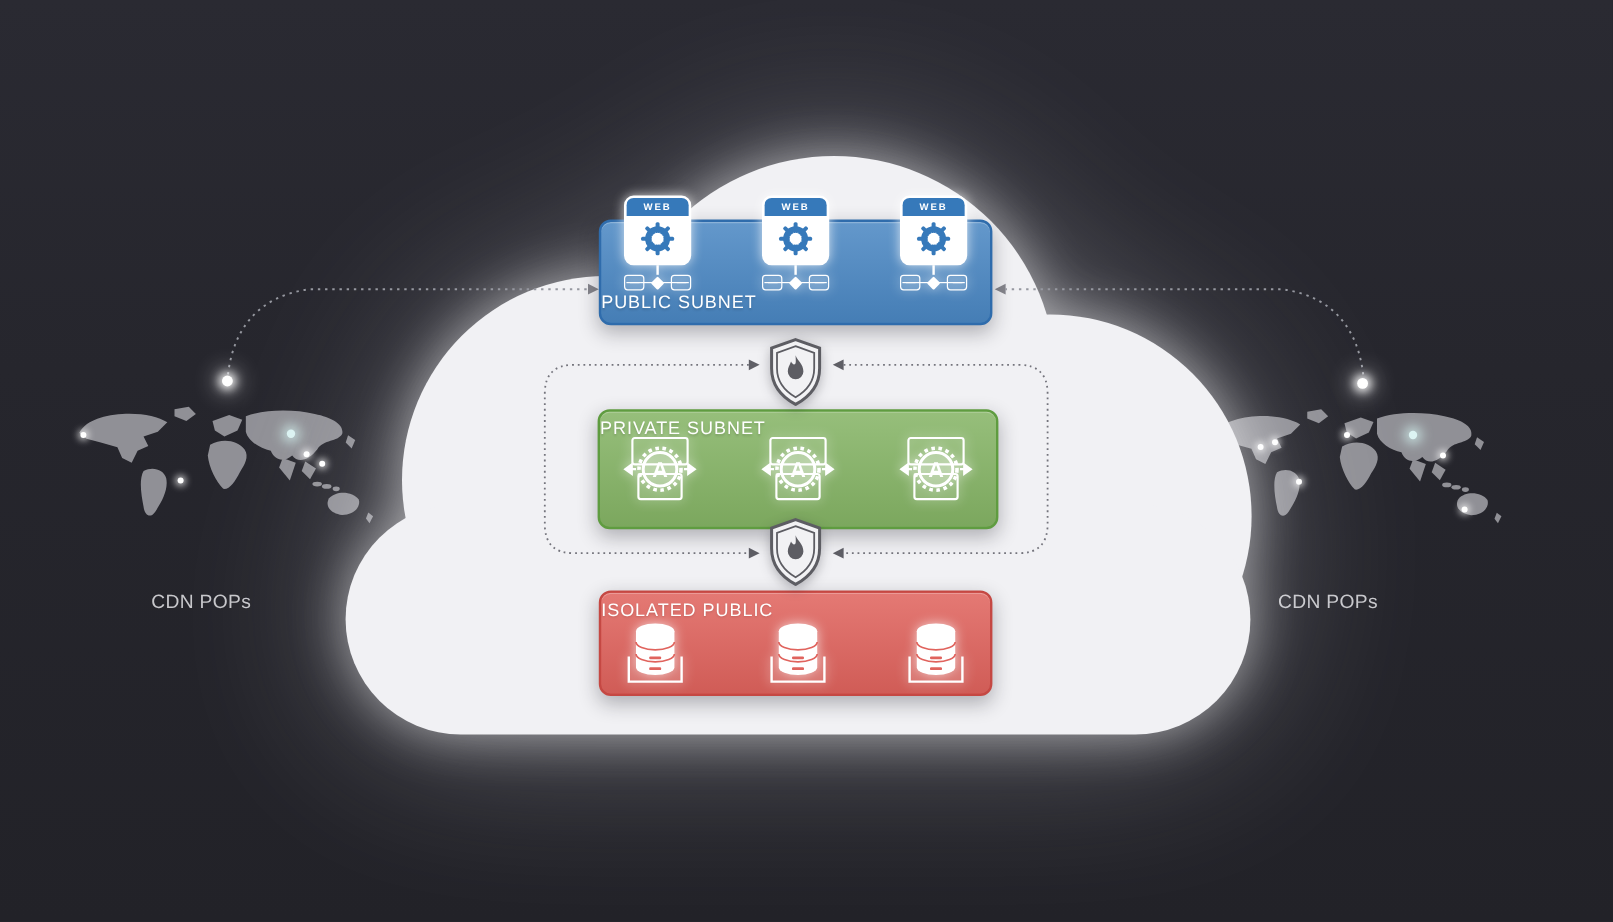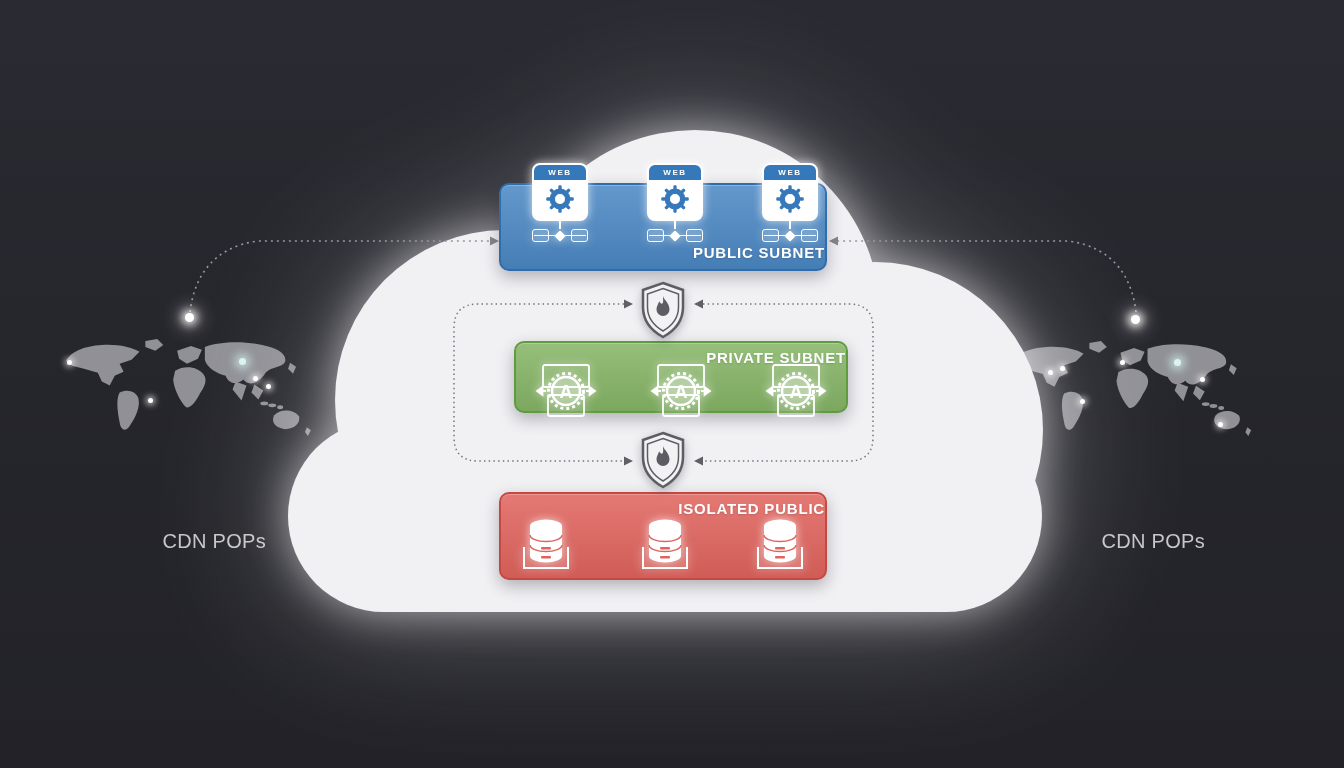--- a/index.html
+++ b/index.html
@@ -16,22 +16,22 @@
     background:linear-gradient(180deg,#2a2a32 0%,#26262d 40%,#222228 100%);}
 
   
   .map{position:absolute;z-index:2;}
   .map svg{display:block;}
   .map-left{left:60px;top:336px;width:258px;height:109px;}
   .map-right{left:1006px;top:338px;width:252px;height:107px;}
   .pop-dot{position:absolute;width:5px;height:5px;border-radius:50%;background:#fff;
     box-shadow:0 0 6px 2px rgba(255,255,255,.75);z-index:3;}
   .pop-dot.big{width:7px;height:7px;background:#dcf3f2;box-shadow:0 0 10px 4px rgba(210,240,238,.8);}
-  .cdn-label{position:absolute;z-index:3;width:140px;text-align:right;color:#c7c7cb;
-    font-size:20px;letter-spacing:.3px;margin-top:36px;}
+  .cdn-label{position:absolute;z-index:3;width:140px;text-align:left;color:#c7c7cb;
+    font-size:16px;letter-spacing:.3px;}
   .cdn-label-left{left:126px;top:494px;}
   .cdn-label-right{left:1065px;top:494px;}
 
   
   .cloud{position:absolute;inset:0;z-index:5;
     filter:drop-shadow(0 0 22px rgba(255,255,255,.55)) drop-shadow(0 0 70px rgba(244,244,250,.32));}
   .cloud div{position:absolute;background:var(--cloud);border-radius:50%;}
   .c-dome{left:510px;top:130px;width:370px;height:370px;}
   .c-left{left:335px;top:230px;width:340px;height:340px;}
   .c-right{left:707px;top:262px;width:336px;height:336px;}
@@ -39,34 +39,34 @@
 
   
   .links{position:absolute;inset:0;z-index:20;pointer-events:none;}
   .link-dot{position:absolute;width:9px;height:9px;border-radius:50%;background:#fff;z-index:21;
     box-shadow:0 0 8px 3px rgba(255,255,255,.9),0 0 18px 7px rgba(255,255,255,.35);}
 
   
   .subnet{position:absolute;z-index:30;border-radius:10px;border:2px solid;
     background-image:linear-gradient(rgba(255,255,255,.14),rgba(0,0,0,.07));
     box-shadow:0 6px 16px rgba(25,25,35,.30), inset 0 1px 0 rgba(255,255,255,.25);}
-  .subnet-label{position:absolute;left:0;right:0;text-align:right;color:#fff;
-    font-size:15px;font-weight:700;letter-spacing:.8px;text-shadow:0 1px 2px rgba(0,0,0,.15);}
+  .subnet-label{position:absolute;left:0;right:0;text-align:left;color:#fff;
+    font-size:15px;font-weight:400;letter-spacing:.8px;text-shadow:0 1px 2px rgba(0,0,0,.15);}
   .subnet-public{left:499px;top:183px;width:328px;height:88px;
     background-color:var(--public);border-color:var(--public-border);}
   .subnet-public .subnet-label{bottom:8px;}
-  .subnet-private{left:514px;top:341px;width:334px;height:72px;
+  .subnet-private{left:498px;top:341px;width:334px;height:100px;
     background-color:var(--private);border-color:var(--private-border);}
   .subnet-private .subnet-label{top:6px;}
   .subnet-isolated{left:499px;top:492px;width:328px;height:88px;
     background-color:var(--isolated);border-color:var(--isolated-border);}
   .subnet-isolated .subnet-label{top:6px;}
 
   
-  .web-unit{position:absolute;top:-22px;width:56px;filter:drop-shadow(0 0 5px rgba(255,255,255,.75));margin-left:12px;}
+  .web-unit{position:absolute;top:-22px;width:56px;filter:drop-shadow(0 0 5px rgba(255,255,255,.75));}
   .web-unit.u1{left:19px;}.web-unit.u2{left:134px;}.web-unit.u3{left:249px;}
   .web-window{width:56px;height:58px;background:#fff;border-radius:8px;overflow:hidden;
     border:2.5px solid #fff;}
   .web-head{height:15px;background:#3679ba;color:#fff;font-size:8px;font-weight:bold;
     letter-spacing:1.6px;text-align:center;line-height:15px;}
   .web-body{height:38px;display:flex;align-items:center;justify-content:center;background:#fff;}
   .web-stem{width:2px;height:8px;background:#fff;margin:0 auto;}
   .node-row{position:relative;width:56px;height:13px;display:flex;justify-content:space-between;align-items:center;}
   .node-row::before{content:"";position:absolute;left:2px;right:2px;top:5.5px;height:1.5px;background:#fff;}
   .node-box{position:relative;width:17px;height:13px;border:1.5px solid #fff;border-radius:3px;

